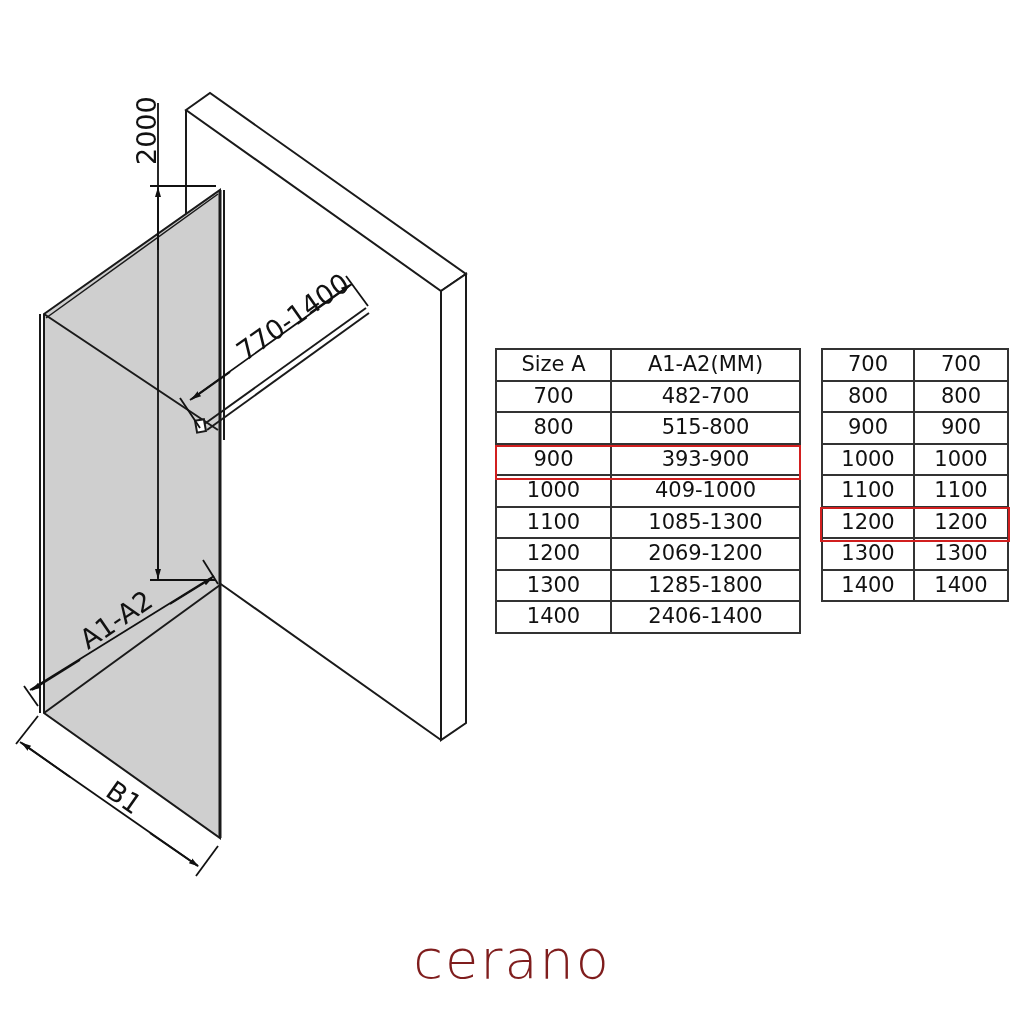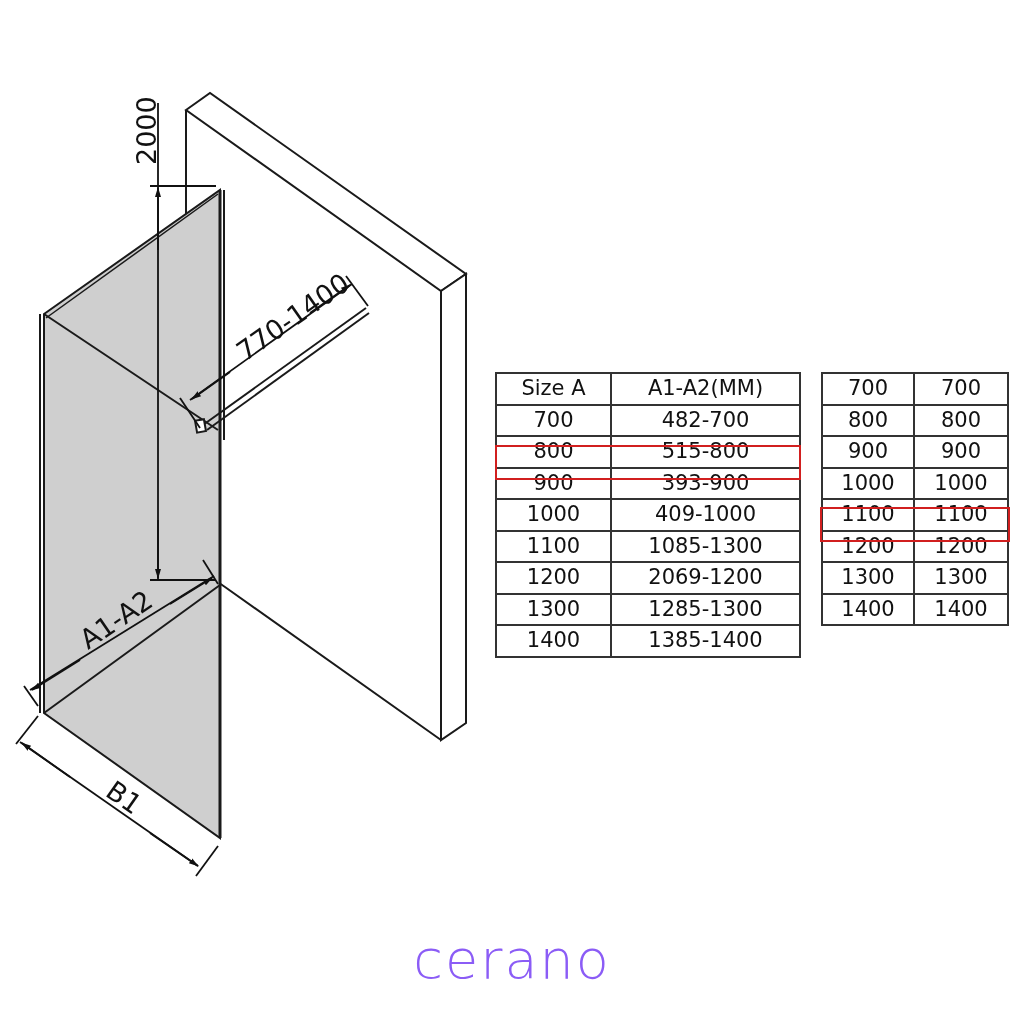--- a/index.html
+++ b/index.html
@@ -4,32 +4,32 @@
 <style>
   html, body { margin: 0; padding: 0; background: #ffffff; }
   body { width: 1024px; height: 1024px; position: relative; overflow: hidden; font-family: "DejaVu Sans", sans-serif; color: #111; }
   #drawing { position: absolute; left: 0; top: 0; width: 1024px; height: 1024px; }
   .dim-label { font-family: "DejaVu Sans", sans-serif; font-size: 27px; fill: #111; }
   table.spec { position: absolute; border-collapse: collapse; background: #fff; }
   table.spec td, table.spec th {
     border: 2px solid #333; font-family: "DejaVu Sans", sans-serif; font-weight: normal;
     font-size: 21px; color: #111; text-align: center; padding: 0; height: 29.5px; line-height: 29px;
   }
-  table.spec { border: 2.5px solid #333; margin-top: 24px; }
+  table.spec { border: 2.5px solid #333; }
   #table-a { left: 495px; top: 348px; }
   #table-a .c1 { width: 113px; }
   #table-a .c2 { width: 187px; }
   #table-b { left: 821px; top: 348px; }
   #table-b .c1 { width: 90px; }
   #table-b .c2 { width: 92px; }
   .hl { position: absolute; border: 2px solid #d11f1f; pointer-events: none; }
   #hl-a { left: 495px; top: 445px; width: 302px; height: 31px; }
   #hl-b { left: 820px; top: 507px; width: 186px; height: 31px; }
   #brand { position: absolute; left: 0; width: 1024px; top: 928px; text-align: center;
-    font-family: "DejaVu Sans", sans-serif; font-weight: 200; font-size: 54px; letter-spacing: 2px; color: #8b5cf6; }
+    font-family: "DejaVu Sans", sans-serif; font-weight: 200; font-size: 54px; letter-spacing: 2px; color: #7f1d1d; }
 </style>
 </head>
 <body>
 
 <svg id="drawing" viewBox="0 0 1024 1024" xmlns="http://www.w3.org/2000/svg">
   <defs>
     <marker id="arr" markerWidth="10" markerHeight="10" refX="9" refY="5" orient="auto" markerUnits="userSpaceOnUse">
       <path d="M0,2 L10,5 L0,8 z" fill="#111"></path>
     </marker>
   </defs>
@@ -118,25 +118,25 @@
   <tr>
         <td class="c1">1100</td>
         <td class="c2">1085-1300</td>
       </tr>
   <tr>
         <td class="c1">1200</td>
         <td class="c2">2069-1200</td>
       </tr>
   <tr>
         <td class="c1">1300</td>
-        <td class="c2">1285-1300</td>
+        <td class="c2">1285-1800</td>
       </tr>
   <tr>
         <td class="c1">1400</td>
-        <td class="c2">1385-1400</td>
+        <td class="c2">2406-1400</td>
       </tr>
 </tbody>
   </table>
 <div id="hl-a" class="hl"></div>
 
 <table id="table-b" class="spec">
   <tbody>
   <tr>
         <td class="c1">700</td>
         <td class="c2">700</td>

